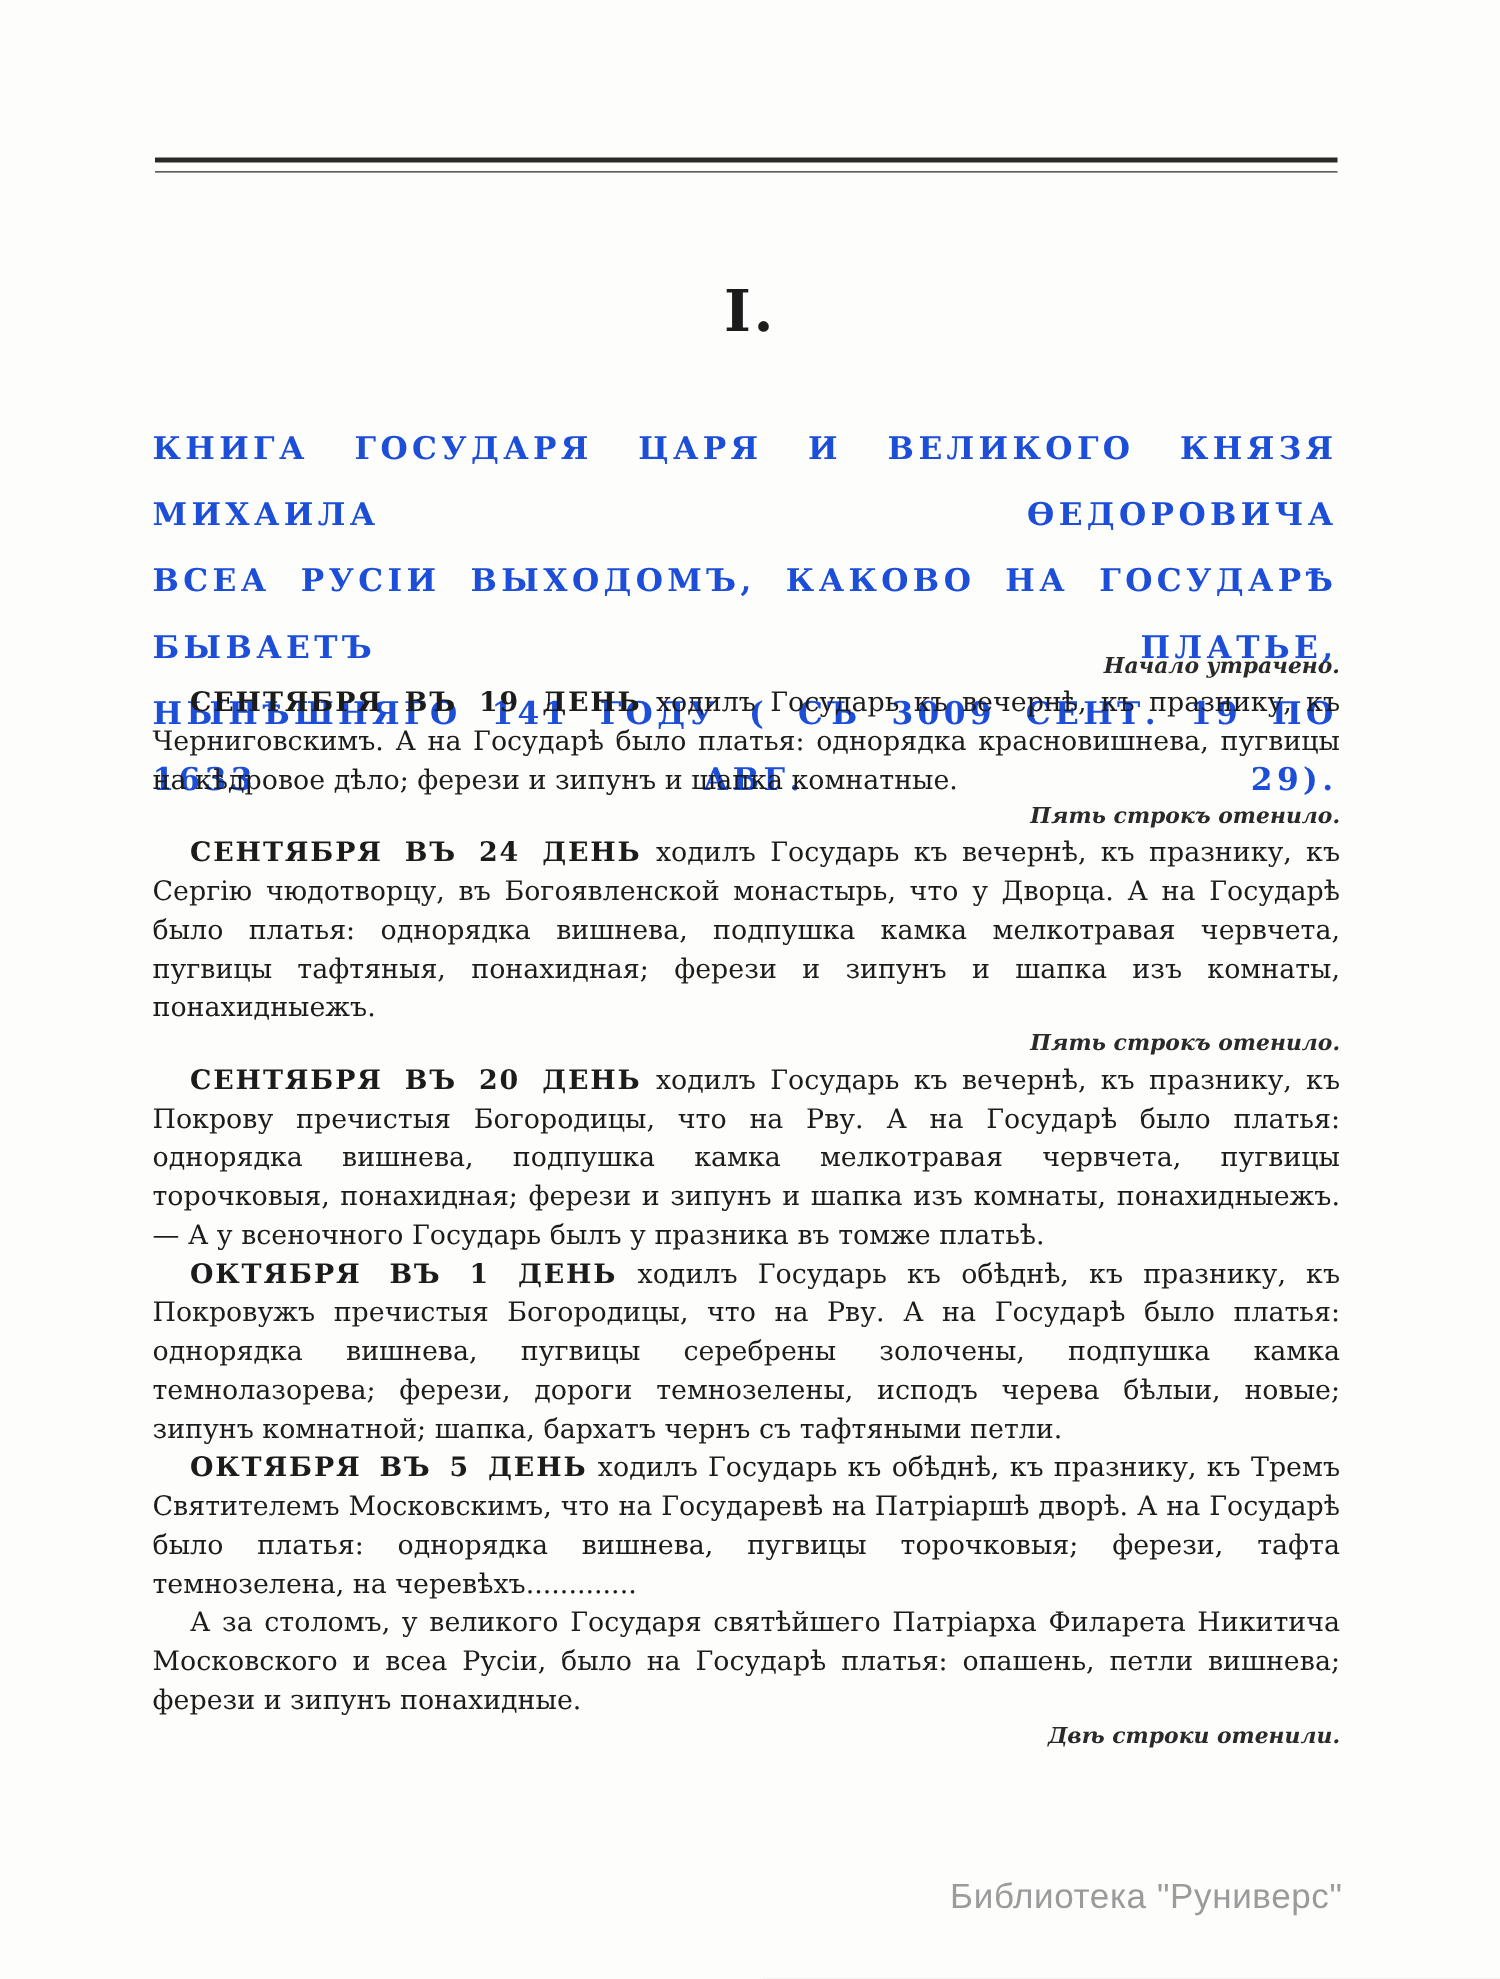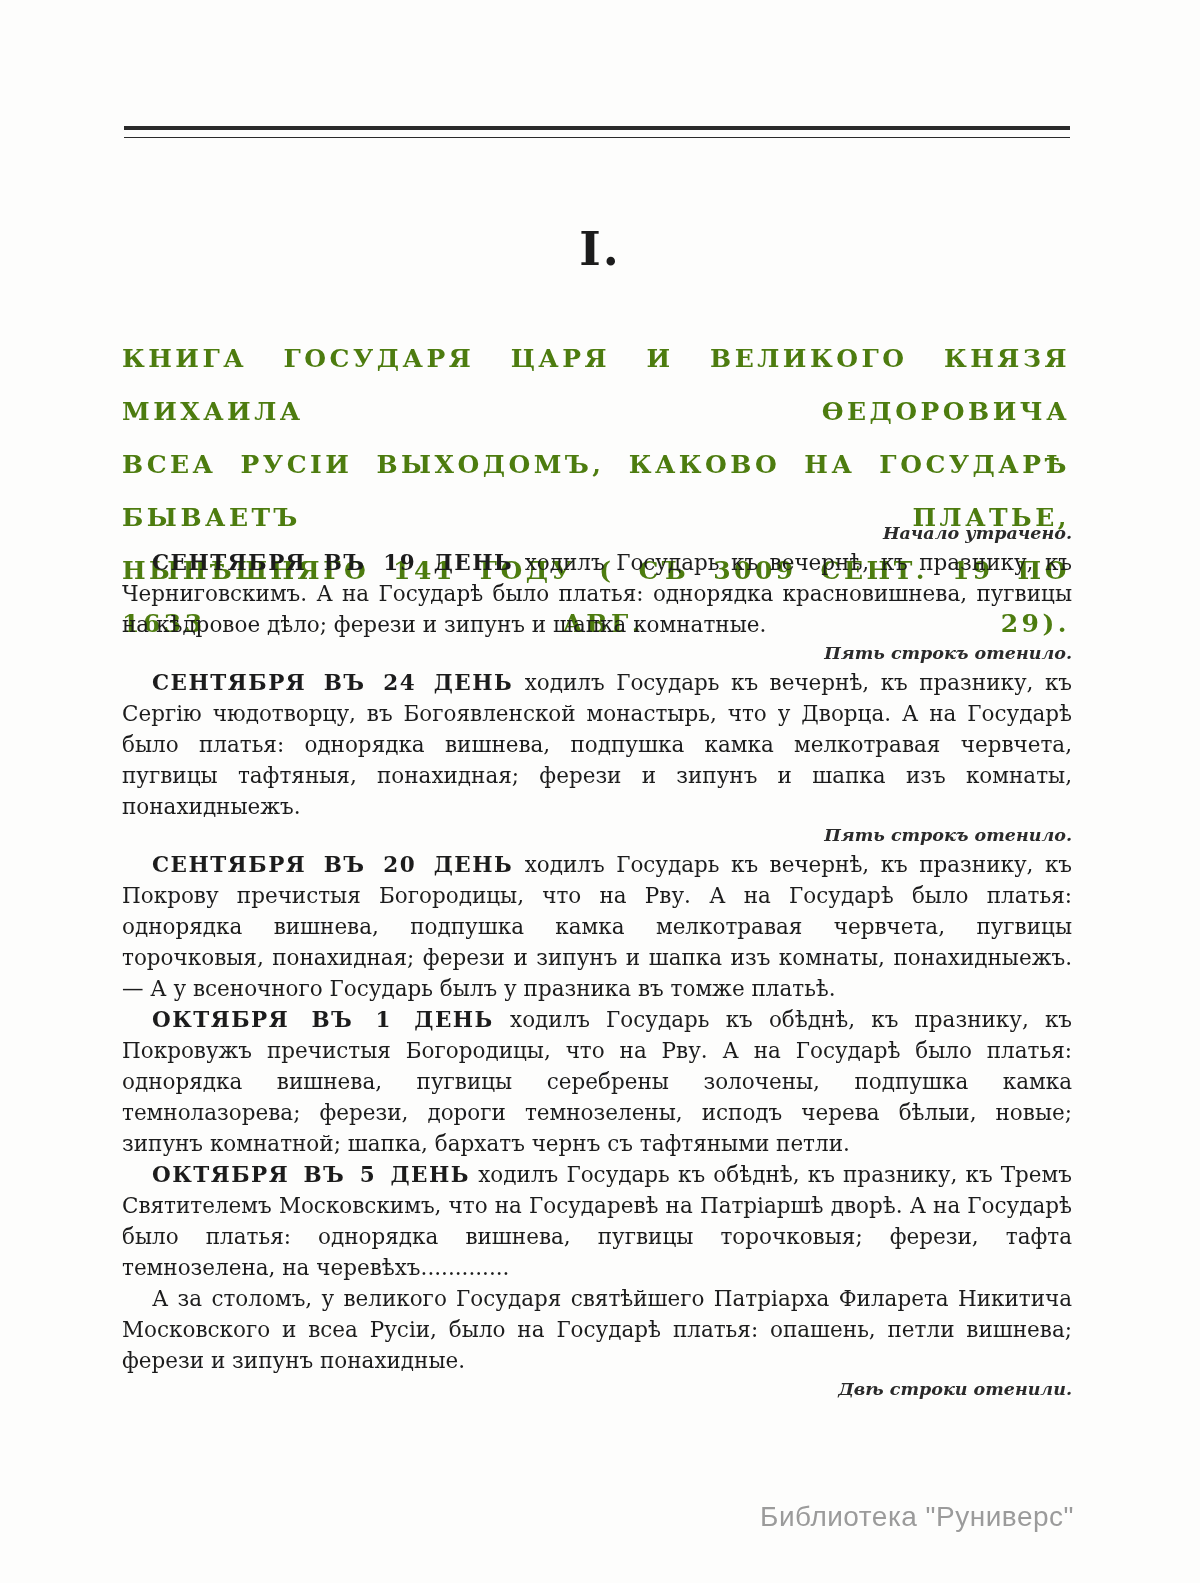--- a/index.html
+++ b/index.html
@@ -25,21 +25,21 @@
   }
   .title{
     position:absolute;left:122px;top:332px;width:948px;
   }
   .title-line{
     font-size:25px;font-weight:bold;
     letter-spacing:3.5px;word-spacing:9px;
     line-height:53px;
     text-align:justify;text-align-last:justify;
     white-space:normal;
-    color:#4d7c0f;
+    color:#1d4ed8;
   }
   .body{
     position:absolute;left:122px;top:520px;width:950px;
     font-size:21.5px;line-height:31px;
     text-align:justify;
   }
   .body p{margin:0;padding:0;}
   p.entry{text-indent:30px;}
   p.entry .lead{
     font-weight:bold;

